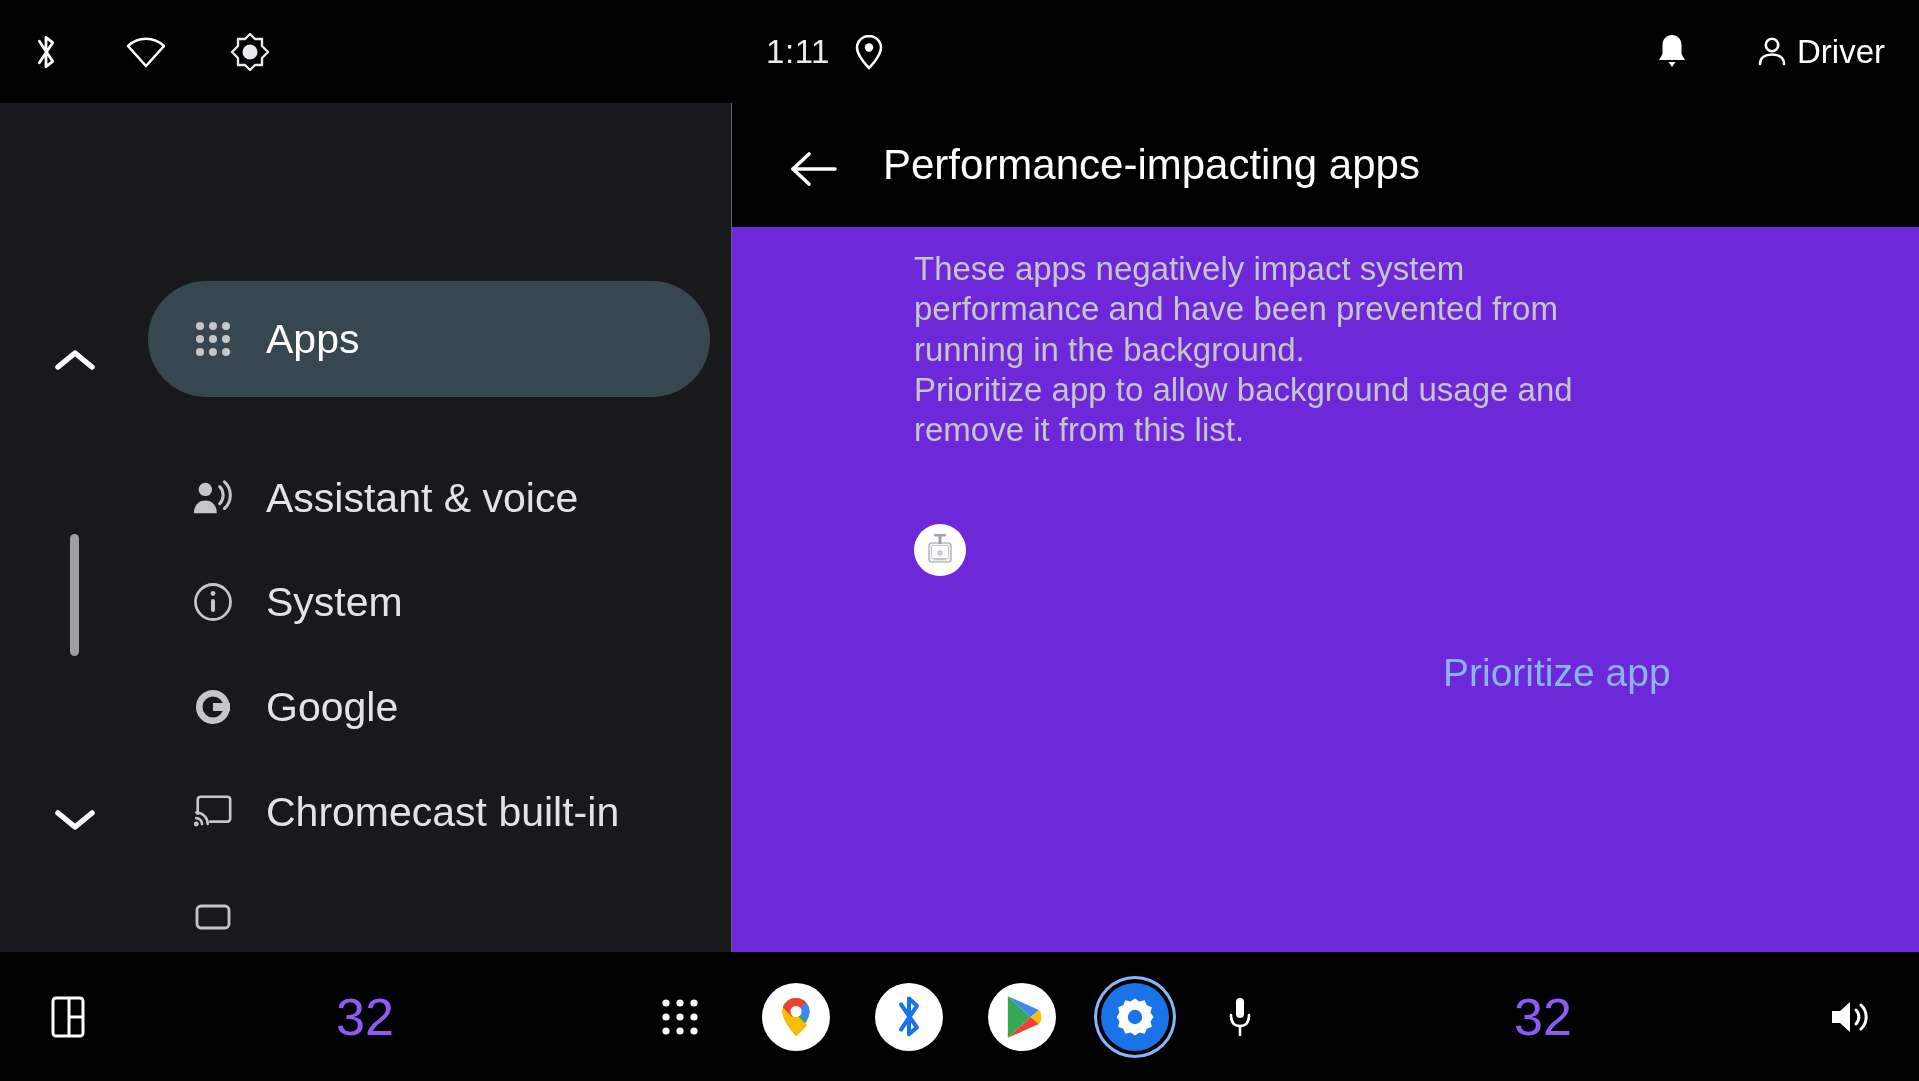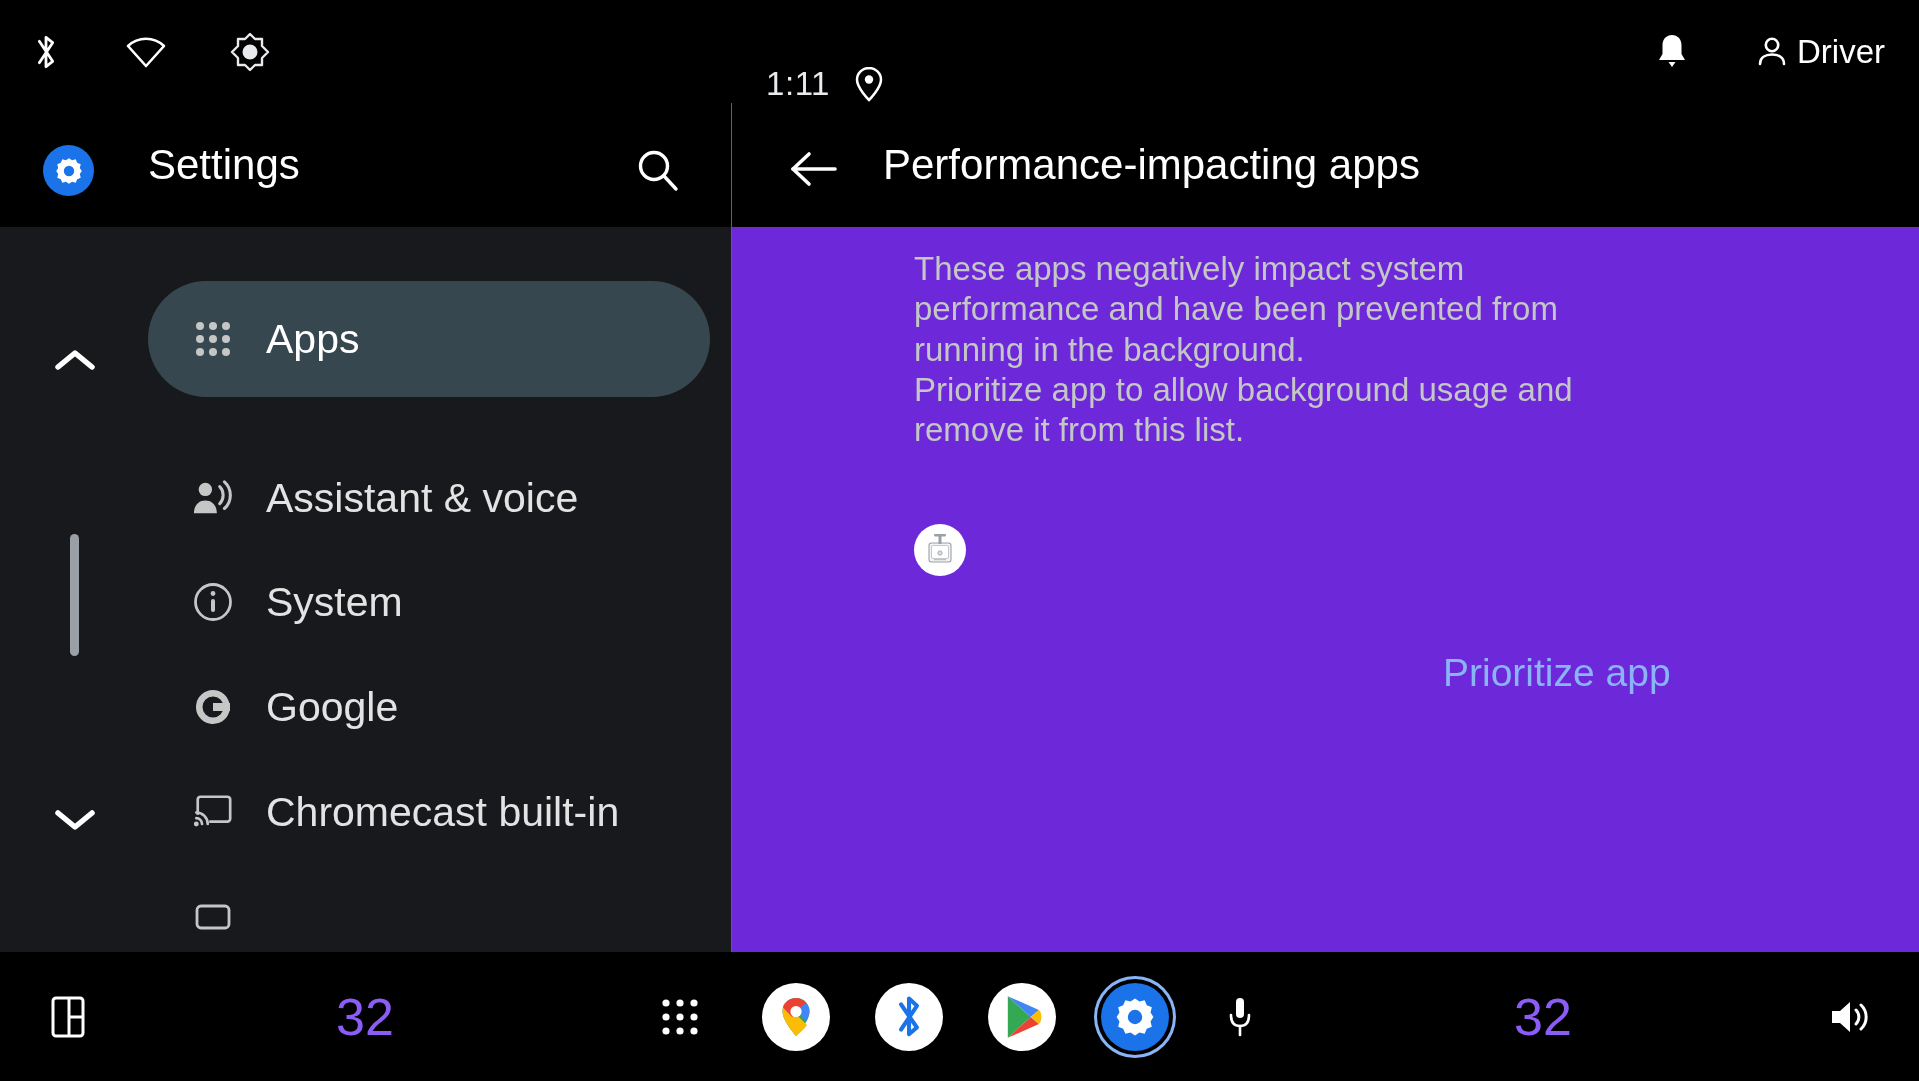--- a/index.html
+++ b/index.html
@@ -29,21 +29,21 @@
     background: #000000;
   }
   .sb-left {
     position: absolute;
     left: 30px; top: 0; height: 103px;
     display: flex; align-items: center; gap: 63px;
   }
   .sb-center {
     position: absolute;
     left: 0; top: 0; width: 1650px; height: 103px;
-    display: flex; align-items: flex-end; justify-content: center; gap: 24px;
+    display: flex; align-items: center; justify-content: center; gap: 24px;
     pointer-events: none;
   }
   .sb-time {
     color: #e8eaed;
     font-size: 33px;
     letter-spacing: 0.5px;
   }
   .sb-right {
     position: absolute;
     right: 34px; top: 0; height: 103px;
@@ -274,35 +274,20 @@
         </span>
         <span>Driver</span>
       </span>
     </div>
   </div>
 
   <div id="content">
 
     <div id="left-pane">
 
-      <div id="left-header">
-        <div id="settings-logo">
-          <svg width="32" height="32" viewBox="0 0 32 32">
-            <path d="M16 3.2 L19.1 5.2 L22.7 4.3 L24.2 7.8 L27.7 9.3 L26.8 12.9 L28.8 16 L26.8 19.1 L27.7 22.7 L24.2 24.2 L22.7 27.7 L19.1 26.8 L16 28.8 L12.9 26.8 L9.3 27.7 L7.8 24.2 L4.3 22.7 L5.2 19.1 L3.2 16 L5.2 12.9 L4.3 9.3 L7.8 7.8 L9.3 4.3 L12.9 5.2 Z" fill="#ffffff"></path>
-            <circle cx="16" cy="16" r="5.2" fill="#1a73e8"></circle>
-          </svg>
-        </div>
-        <div id="settings-title">Settings</div>
-        <div id="search-btn">
-          <svg width="50" height="50" viewBox="0 0 50 50">
-            <circle cx="21" cy="20" r="13.5" fill="none" stroke="#ffffff" stroke-width="3.4"></circle>
-            <line x1="31" y1="30" x2="43" y2="43" stroke="#ffffff" stroke-width="3.4" stroke-linecap="round"></line>
-          </svg>
-        </div>
-      </div>
 
       <div id="sidebar">
 
         <div id="scroll-up">
           <svg width="46" height="30" viewBox="0 0 46 30">
             <path d="M6 21 L23 7 L40 21" fill="none" stroke="#ffffff" stroke-width="5.5" stroke-linecap="round" stroke-linejoin="round"></path>
           </svg>
         </div>
         <div id="scroll-down">
           <svg width="46" height="30" viewBox="0 0 46 30">

